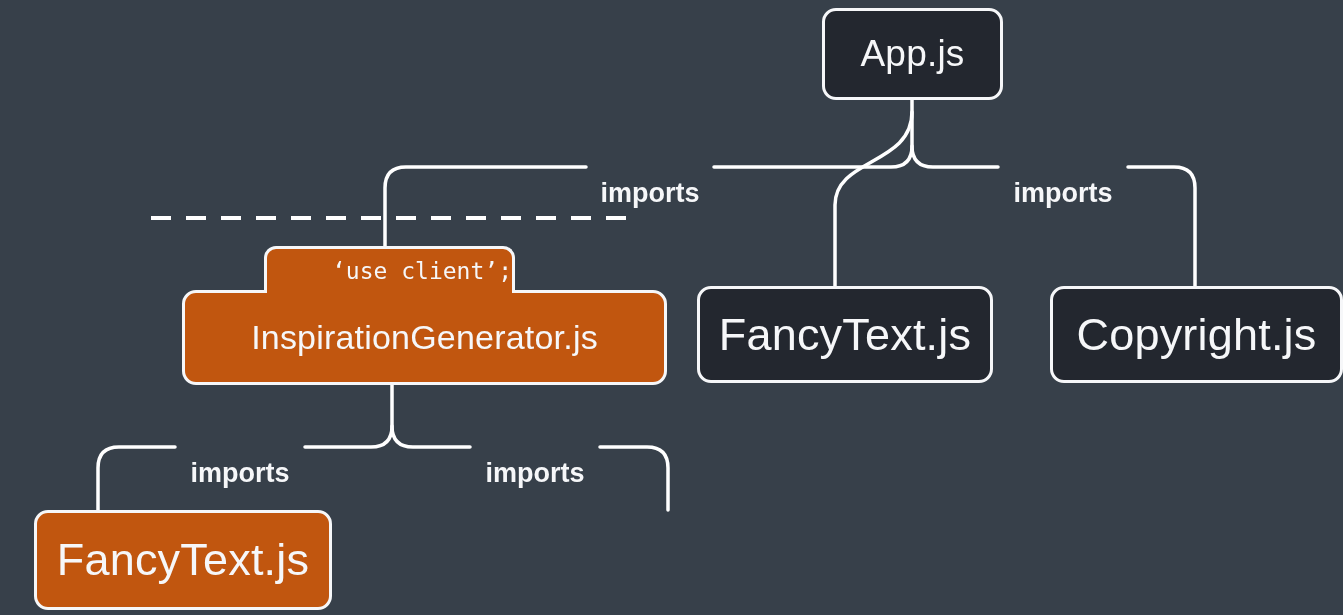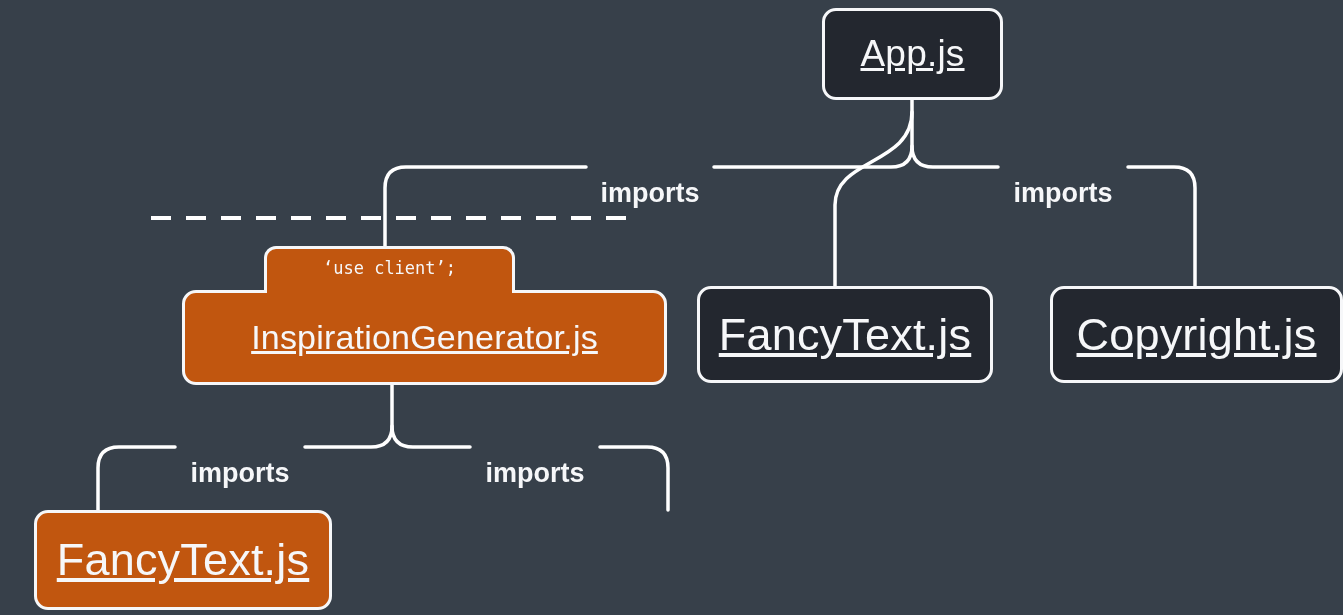--- a/index.html
+++ b/index.html
@@ -26,44 +26,43 @@
     position: absolute;
     box-sizing: border-box;
     border: 3px solid #f6f7f9;
     border-radius: 14px;
     color: #f6f7f9;
     display: flex;
     align-items: center;
     justify-content: center;
     z-index: 2;
     letter-spacing: 0.2px;
-    text-decoration: underline;
   }
   .node.server { background: #23272f; }
   .node.client { background: #c1560f; margin-left: 32px; }
   .node .label {
     font-size: 45px;
     font-weight: 400;
     white-space: nowrap;
   }
   .directive-chip {
     position: absolute;
     box-sizing: border-box;
     background: #c1560f;
     border: 3px solid #f6f7f9;
     border-bottom: none;
     border-radius: 12px 12px 0 0;
     color: #f6f7f9;
     display: flex;
     align-items: flex-start;
-    justify-content: center;
+    justify-content: flex-end;
     padding-top: 9px;
     z-index: 3;
     font-family: "DejaVu Sans Mono", monospace;
-    font-size: 17px;
+    font-size: 23px;
     white-space: nowrap;
   }
   .edge-label {
     position: absolute;
     width: 130px;
     text-align: center;
     color: #f6f7f9;
     font-size: 27px;
     font-weight: 600;
     z-index: 2;

